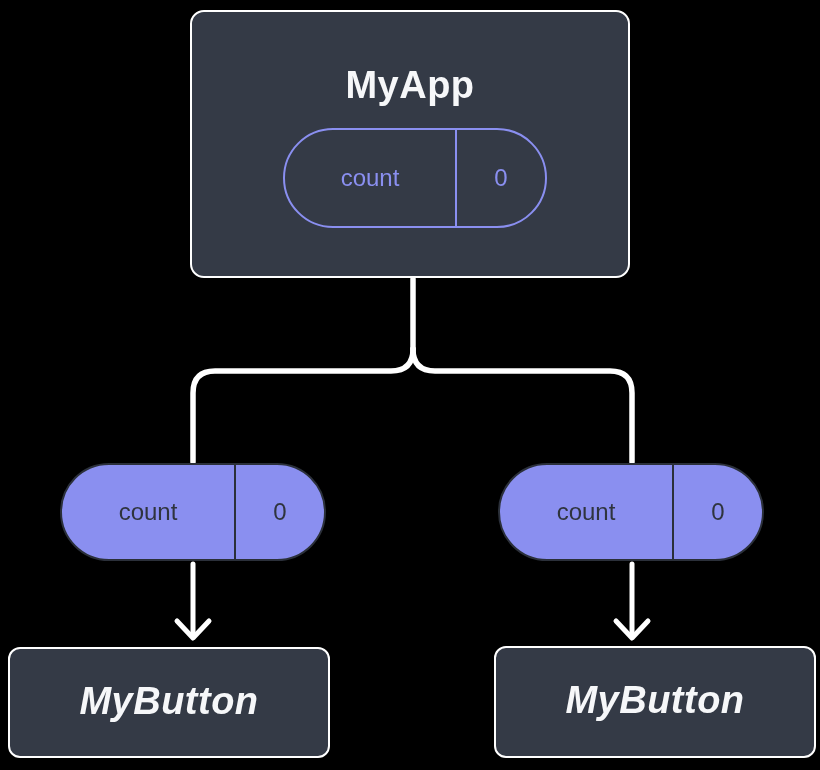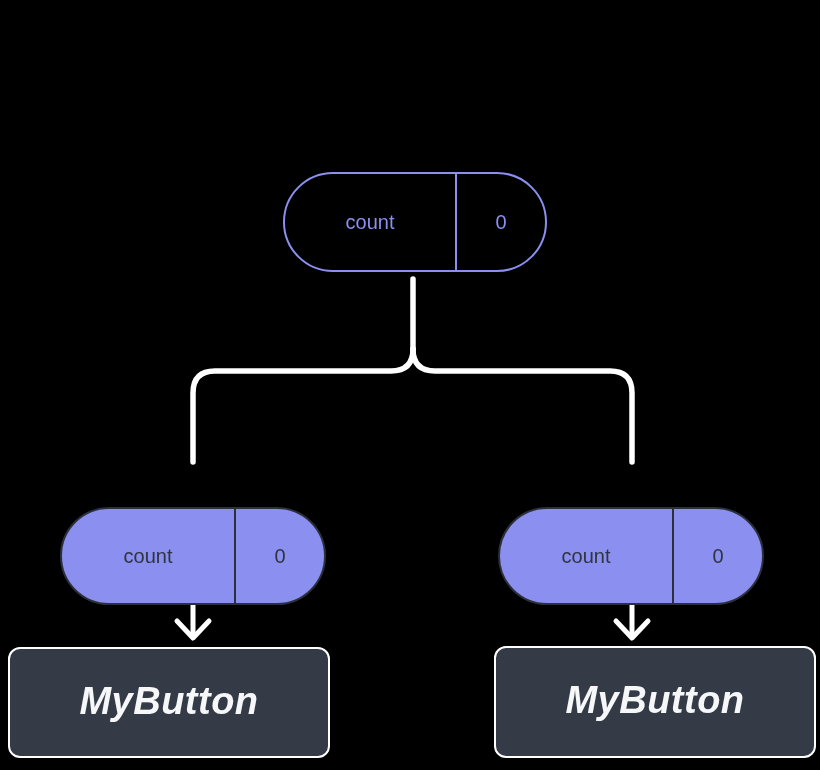--- a/index.html
+++ b/index.html
@@ -37,22 +37,21 @@
   #mybutton-left  { left: 8px;   top: 647px; width: 322px; height: 111px; border-radius: 12px; }
   #mybutton-right { left: 494px; top: 646px; width: 322px; height: 112px; border-radius: 12px; }
   .button-title { top: 50%; transform: translateY(-54%); font-style: italic; }
 
   
   .pill {
     position: absolute;
     display: flex;
     border-radius: 60px;
     overflow: hidden;
-    font-size: 20px;
-    margin-top: 44px;
+    font-size: 24px;
   }
   .pill-cell {
     display: flex;
     align-items: center;
     justify-content: center;
     height: 100%;
   }
   .pill-key   { width: 170px; }
   .pill-value { flex: 1; }
 
@@ -85,20 +84,23 @@
     left: 0; top: 0;
     width: 820px; height: 770px;
     pointer-events: none;
   }
 </style>
 </head>
 <body>
 
 <div class="canvas">
 
+  <div class="node" id="myapp-node">
+    <div class="node-title">MyApp</div>
+  </div>
 
   <div class="pill" id="state-pill">
     <div class="pill-cell pill-key">count</div>
     <div class="pill-cell pill-value">0</div>
   </div>
 
   <svg id="connector-layer" viewBox="0 0 820 770" xmlns="http://www.w3.org/2000/svg" fill="none" stroke="#ffffff" stroke-linecap="round" stroke-linejoin="round">
     <path stroke-width="5.5" d="M413 279 L413 349"></path>
     <path stroke-width="5.5" d="M413 349 Q413 371 391 371 L215 371 Q193 371 193 393 L193 462"></path>
     <path stroke-width="5.5" d="M413 349 Q413 371 435 371 L610 371 Q632 371 632 393 L632 462"></path>

